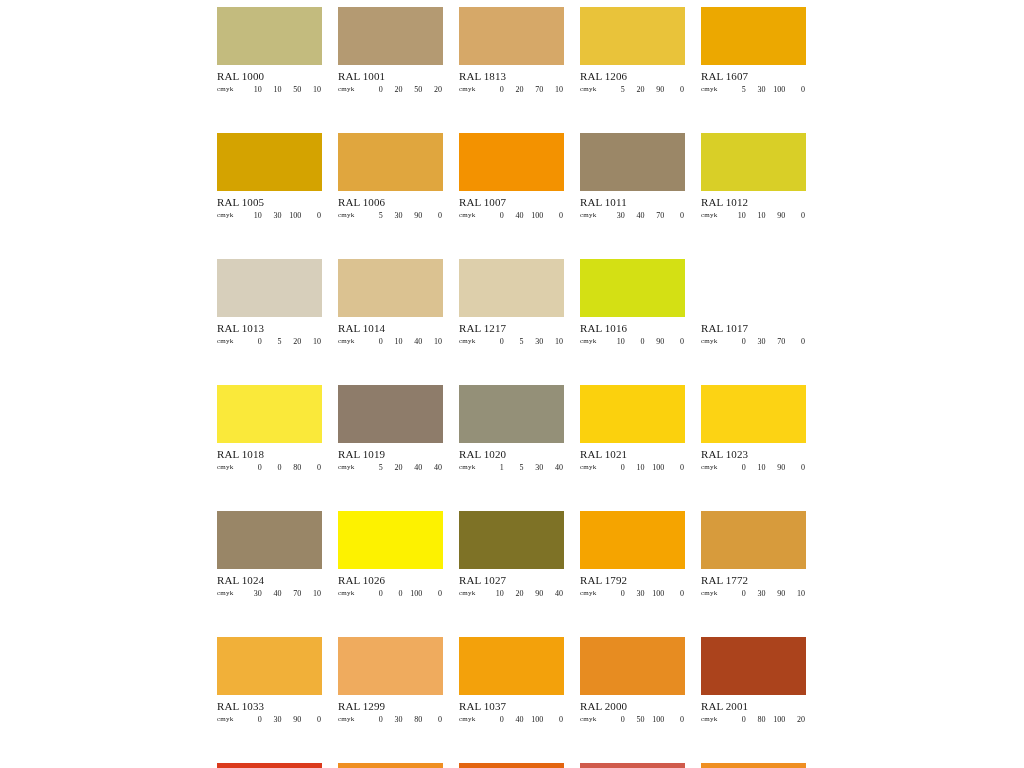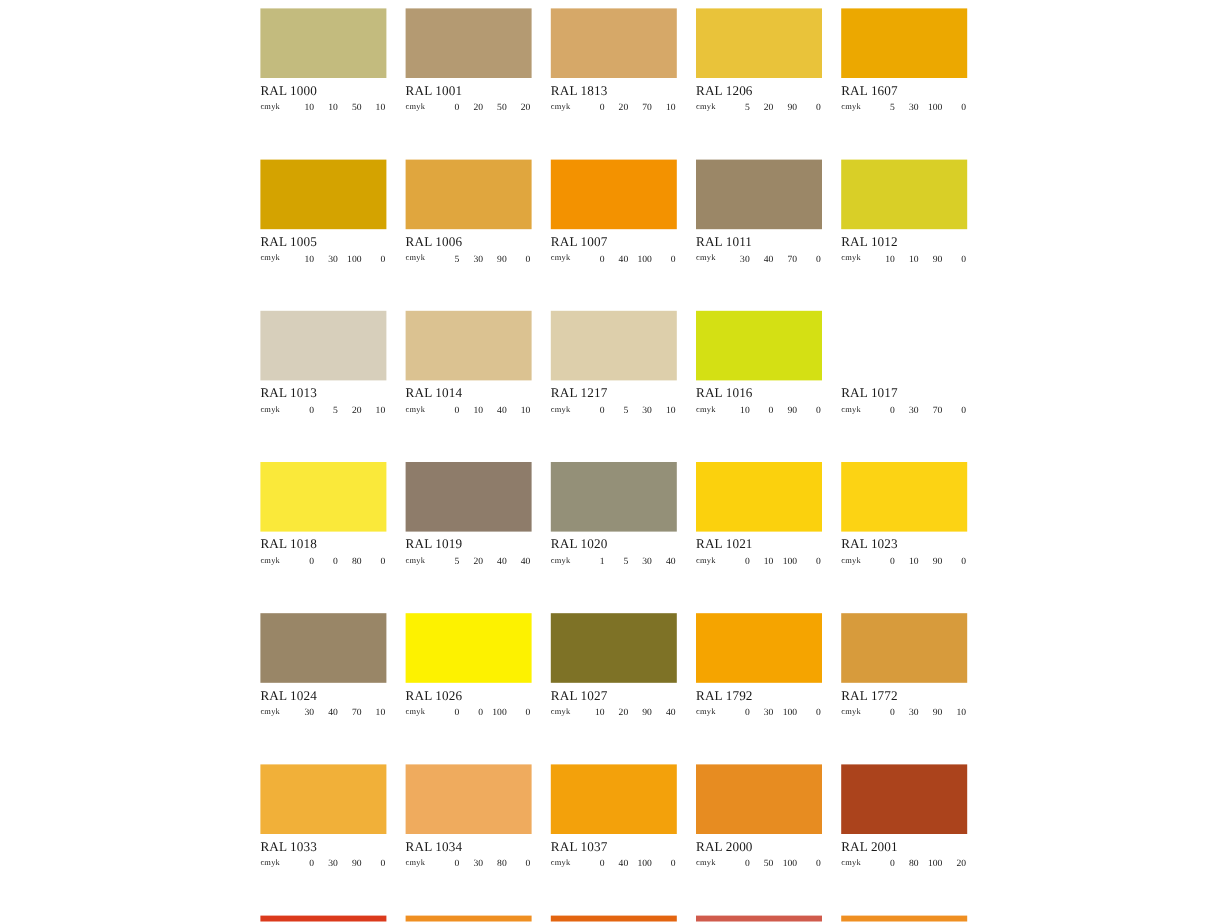--- a/index.html
+++ b/index.html
@@ -423,21 +423,21 @@
           <span class="cmyk-values">
             <span class="cmyk-num">0</span>
             <span class="cmyk-num">30</span>
             <span class="cmyk-num">90</span>
             <span class="cmyk-num">0</span>
           </span>
         </div>
       </div>
       <div class="swatch-cell">
         <div class="swatch-chip" style="background-color: rgb(239, 171, 94);"></div>
-        <div class="swatch-name">RAL 1034</div>
+        <div class="swatch-name">RAL 1299</div>
         <div class="swatch-cmyk-row">
           <span class="cmyk-label">cmyk</span>
           <span class="cmyk-values">
             <span class="cmyk-num">0</span>
             <span class="cmyk-num">30</span>
             <span class="cmyk-num">80</span>
             <span class="cmyk-num">0</span>
           </span>
         </div>
       </div>

